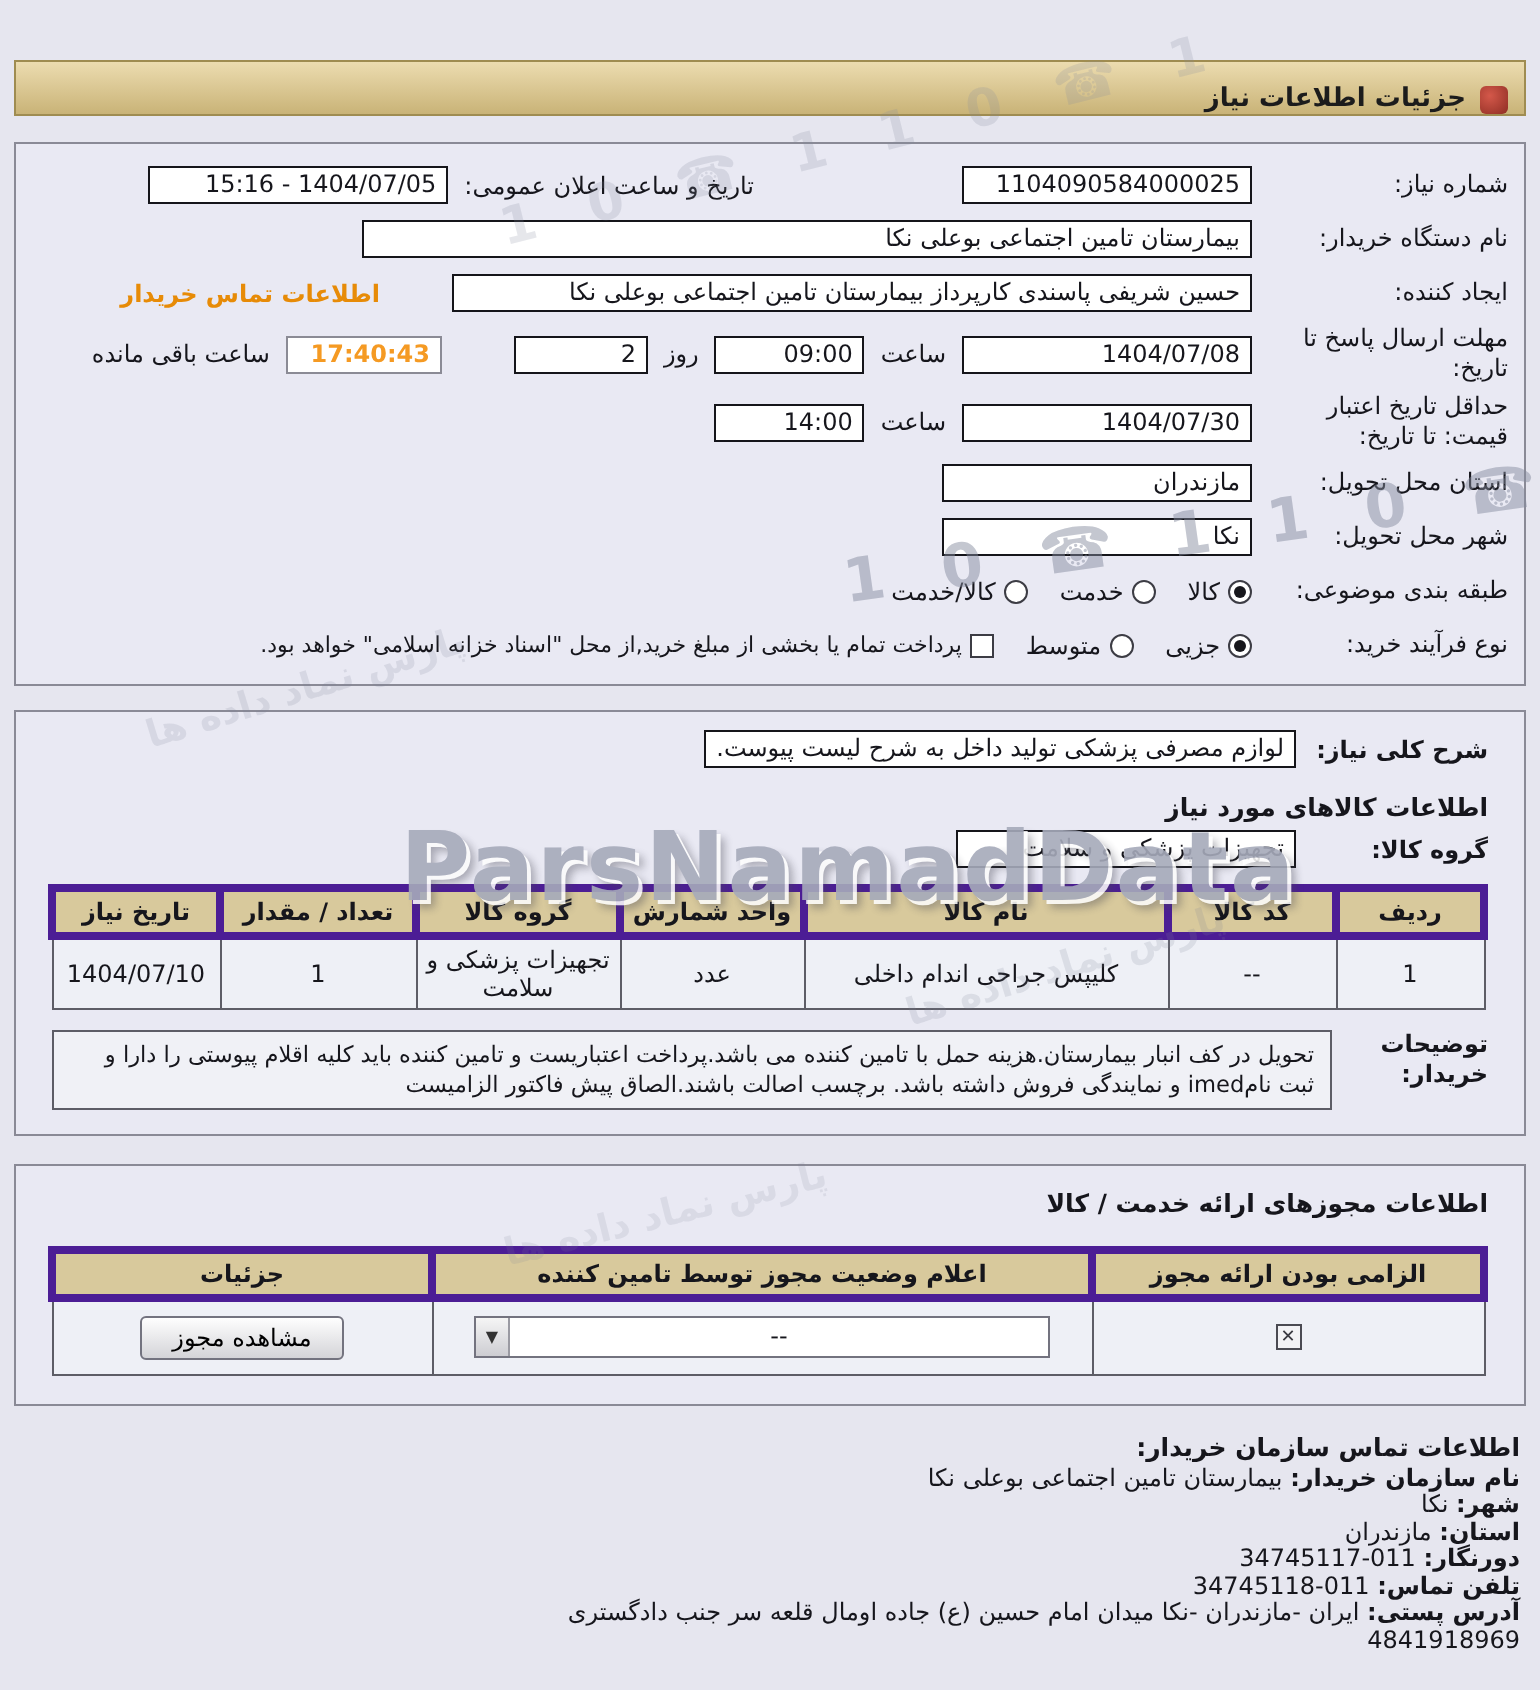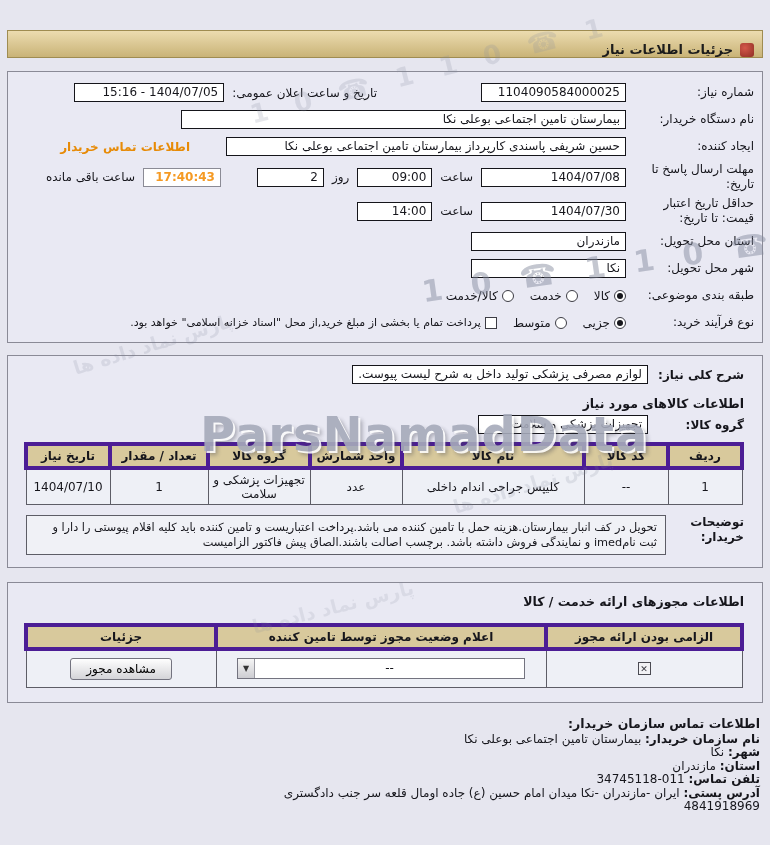--- a/index.html
+++ b/index.html
@@ -270,20 +270,24 @@
   </div>
   <div>
     <span class="cl">شهر:</span>
     <span class="cv">نکا</span>
   </div>
   <div>
     <span class="cl">استان:</span>
     <span class="cv">مازندران</span>
   </div>
   <div>
+    <span class="cl">دورنگار:</span>
+    <span class="cv">011-34745117</span>
+  </div>
+  <div>
     <span class="cl">تلفن تماس:</span>
     <span class="cv">011-34745118</span>
   </div>
   <div>
     <span class="cl">آدرس پستی:</span>
     <span class="cv">ایران -مازندران -نکا میدان امام حسین (ع) جاده اومال قلعه سر جنب دادگستری</span>
   </div>
   <div>
     <span class="cv">4841918969</span>
   </div>

